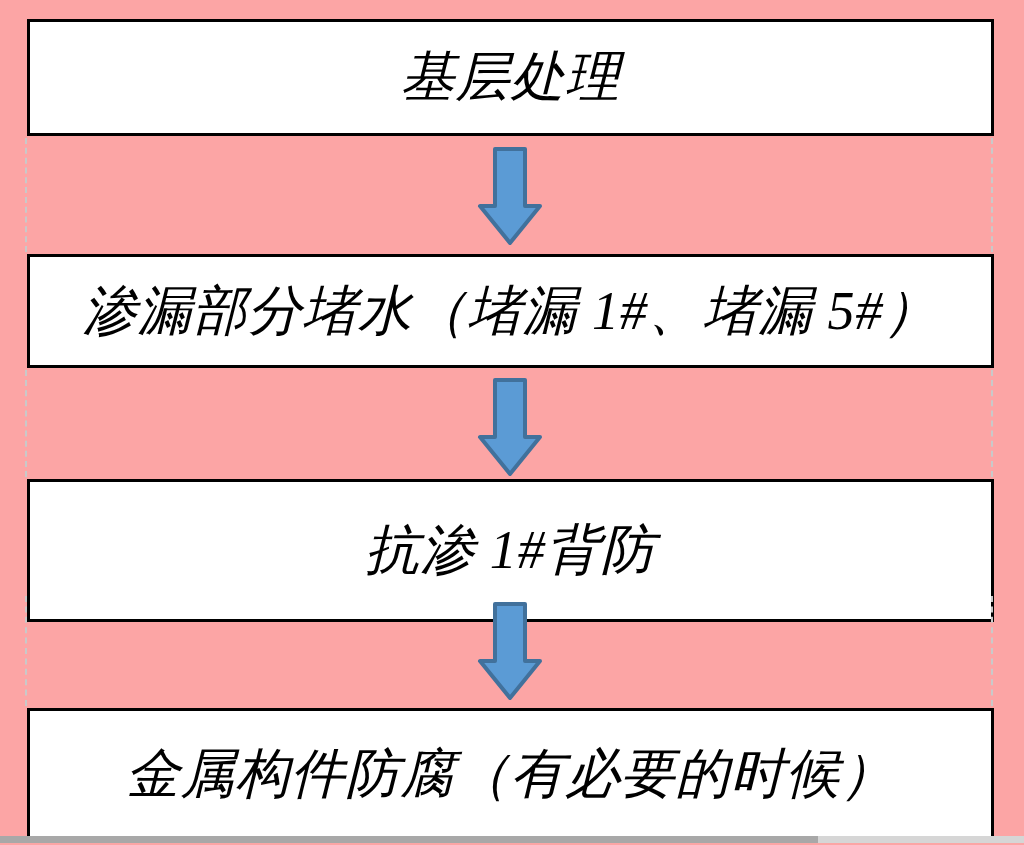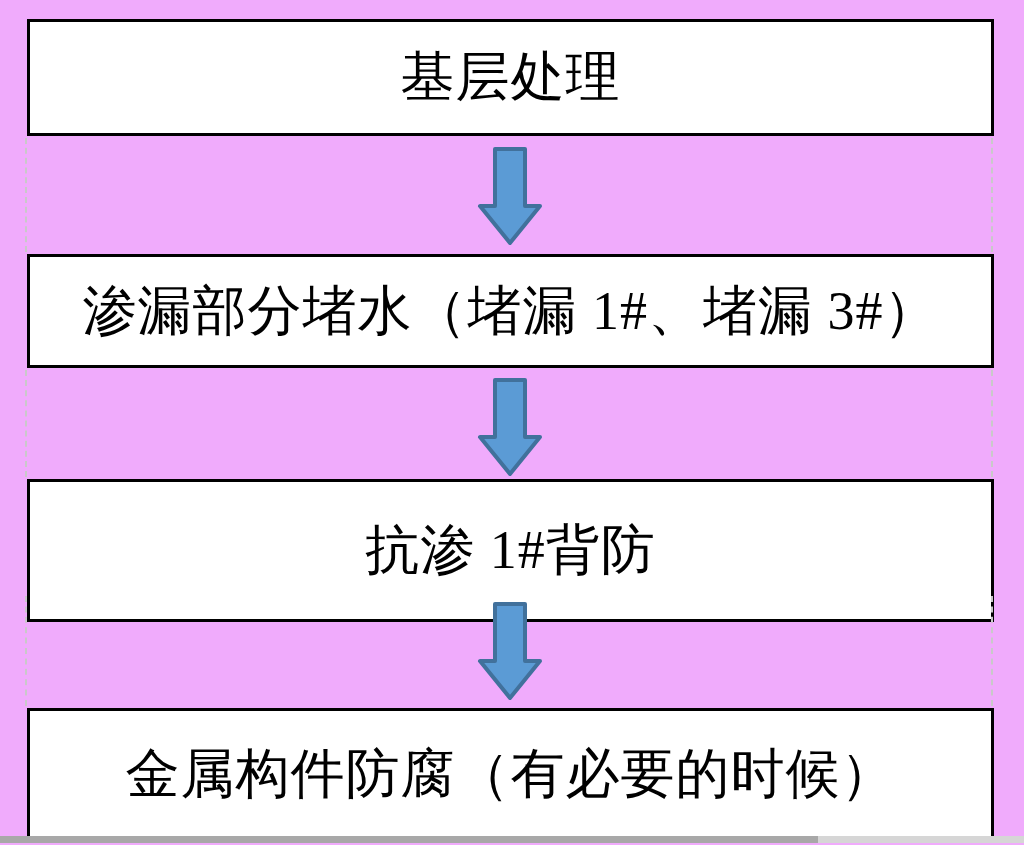--- a/index.html
+++ b/index.html
@@ -1,23 +1,24 @@
 <!DOCTYPE html>
 <html><head>
 <meta charset="utf-8">
 <style>
   * { margin: 0; padding: 0; box-sizing: border-box; }
   html, body { background: #ffffff; }
   .canvas {
     position: relative;
     width: 1024px;
     height: 845px;
-    background: #f0abfc;
+    background: #fca5a5;
     overflow: hidden;
     font-family: "Liberation Serif", "DejaVu Serif", serif;
+    font-style: italic;
   }
   .flow-box {
     position: absolute;
     left: 27px;
     width: 967px;
     border: 3px solid #000000;
     background: #ffffff;
     display: flex;
     align-items: center;
     justify-content: center;
@@ -86,21 +87,21 @@
     <span class="label">基层处理</span>
   </div>
 
   <div class="guide guide-left gap-1"></div>
   <div class="guide guide-right gap-1"></div>
   <svg class="arrow arrow-1" viewBox="0 0 66 100">
     <polygon points="18,3 48,3 48,60 63,60 33,97 3,60 18,60"></polygon>
   </svg>
 
   <div class="flow-box box-2">
-    <span class="label">渗漏部分堵水（堵漏 1#、堵漏 3#）</span>
+    <span class="label">渗漏部分堵水（堵漏 1#、堵漏 5#）</span>
   </div>
 
   <div class="guide guide-left gap-2"></div>
   <div class="guide guide-right gap-2"></div>
   <svg class="arrow arrow-2" viewBox="0 0 66 100">
     <polygon points="18,3 48,3 48,60 63,60 33,97 3,60 18,60"></polygon>
   </svg>
 
   <div class="flow-box box-3">
     <span class="label">抗渗 1#背防</span>

